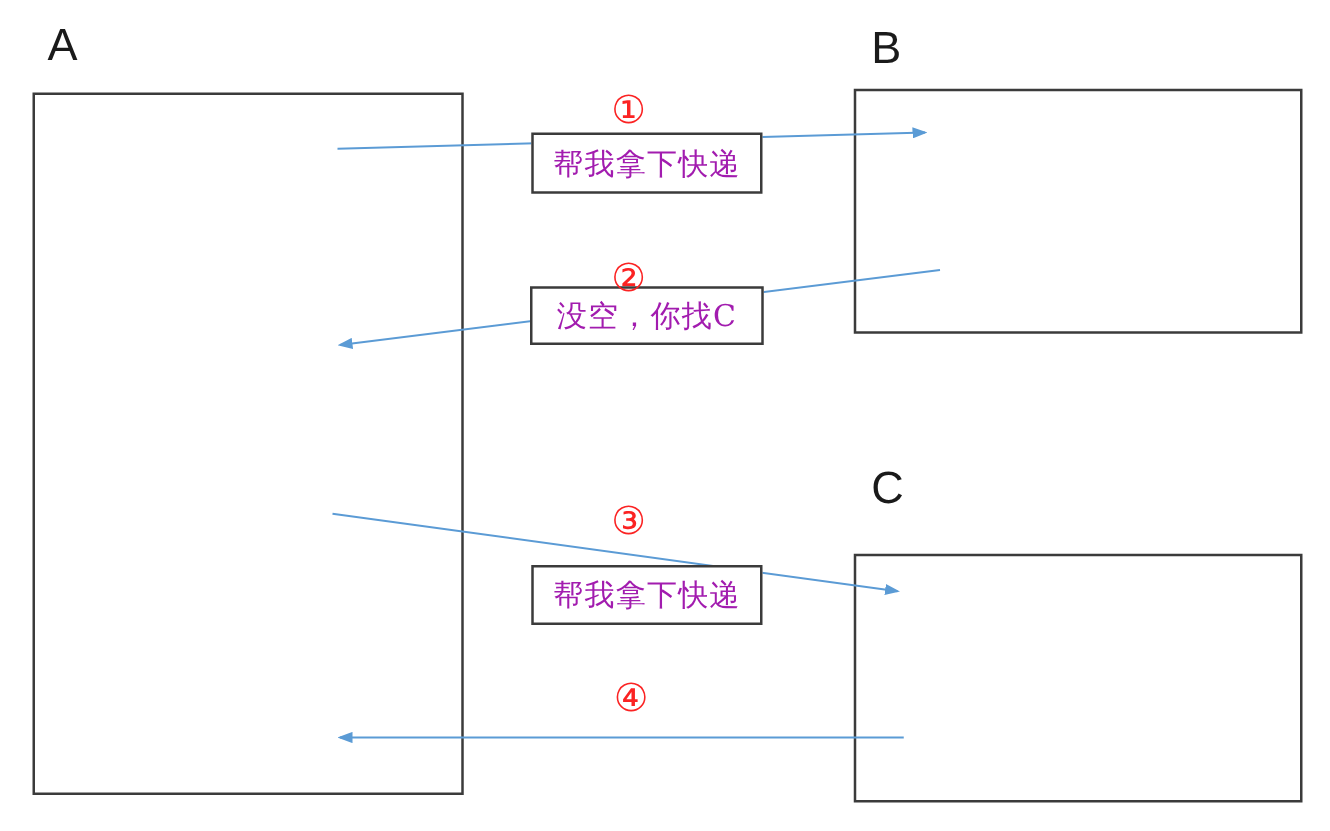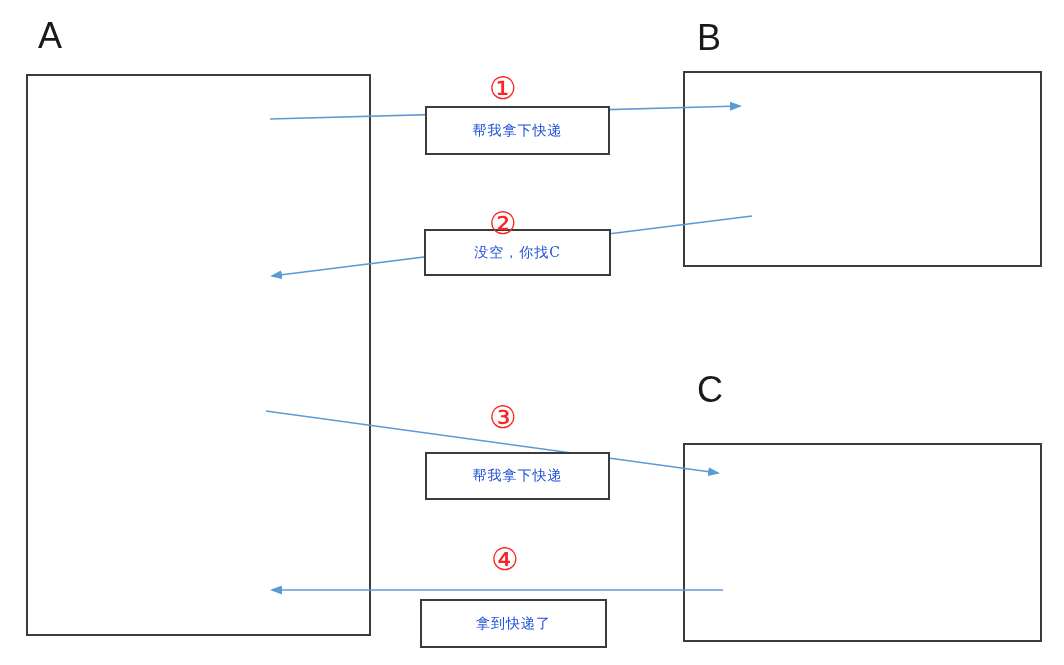--- a/index.html
+++ b/index.html
@@ -50,22 +50,22 @@
   
   .msg-box {
     position: absolute;
     border: 2px solid #3b3b3b;
     background: #ffffff;
     box-sizing: border-box;
     display: flex;
     align-items: center;
     justify-content: center;
     font-family: "DejaVu Serif", "Liberation Serif", serif;
-    font-size: 14px;
-    color: #1d4ed8;
+    font-size: 24px;
+    color: #a21caf;
     z-index: 3;
     letter-spacing: 1px;
   }
   #msg-box-1 { left: 425px; top: 106px; width: 185px; height: 49px; }
   #msg-box-2 { left: 424px; top: 229px; width: 187px; height: 47px; }
   #msg-box-3 { left: 425px; top: 452px; width: 185px; height: 48px; }
   #msg-box-4 { left: 420px; top: 599px; width: 187px; height: 49px; }
 
   
   .step-num {
@@ -104,20 +104,19 @@
     </defs>
     <line x1="270" y1="119" x2="740" y2="106" stroke="#5b9bd5" stroke-width="1.6" marker-end="url(#ah)"></line>
     <line x1="752" y1="216" x2="272" y2="276" stroke="#5b9bd5" stroke-width="1.6" marker-end="url(#ah)"></line>
     <line x1="266" y1="411" x2="718" y2="473" stroke="#5b9bd5" stroke-width="1.6" marker-end="url(#ah)"></line>
     <line x1="723" y1="590" x2="272" y2="590" stroke="#5b9bd5" stroke-width="1.6" marker-end="url(#ah)"></line>
   </svg>
 
   <div class="msg-box" id="msg-box-1">帮我拿下快递</div>
   <div class="msg-box" id="msg-box-2">没空，你找C</div>
   <div class="msg-box" id="msg-box-3">帮我拿下快递</div>
-  <div class="msg-box" id="msg-box-4">拿到快递了</div>
 
   <div class="step-num" id="step-1">①</div>
   <div class="step-num" id="step-2">②</div>
   <div class="step-num" id="step-3">③</div>
   <div class="step-num" id="step-4">④</div>
 
 </div>
 
 </body></html>

